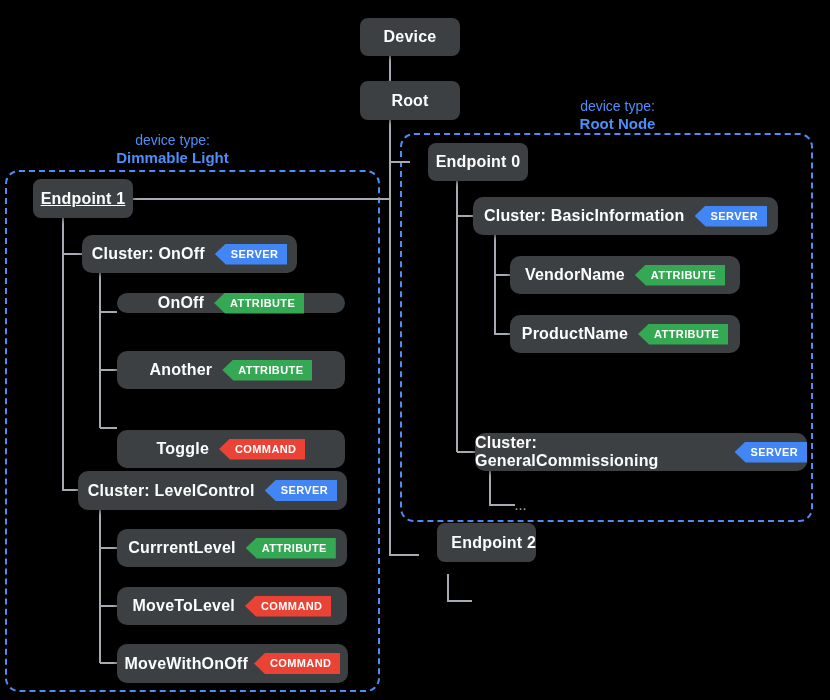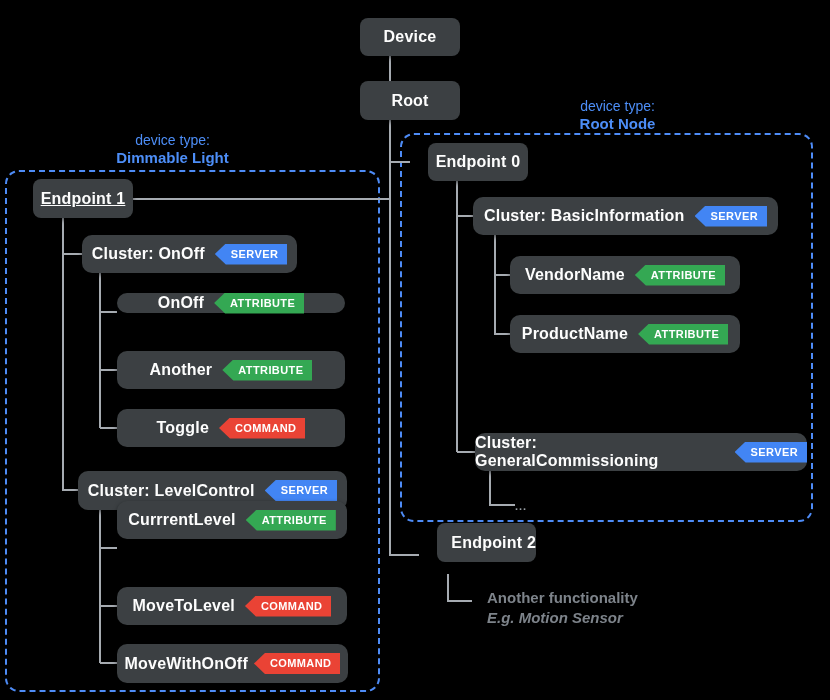--- a/index.html
+++ b/index.html
@@ -114,30 +114,30 @@
     <span class="badge server">SERVER</span>
   </div>
   <div class="row" style="left:117px; top:293px; width:228px; height:20px;">
     <span>OnOff</span>
     <span class="badge attribute">ATTRIBUTE</span>
   </div>
   <div class="row" style="left:117px; top:351px; width:228px; height:38px;">
     <span>Another</span>
     <span class="badge attribute">ATTRIBUTE</span>
   </div>
-  <div class="row" style="left:117px; top:409px; width:228px; height:38px;">
+  <div class="row" style="left:117px; top:430px; width:228px; height:38px;">
     <span>Toggle</span>
     <span class="badge command">COMMAND</span>
   </div>
 
   <div class="row" style="left:78px; top:471px; width:269px; height:39px;">
     <span>Cluster: LevelControl</span>
     <span class="badge server">SERVER</span>
   </div>
-  <div class="row" style="left:117px; top:501px; width:230px; height:38px;">
+  <div class="row" style="left:117px; top:529px; width:230px; height:38px;">
     <span>CurrrentLevel</span>
     <span class="badge attribute">ATTRIBUTE</span>
   </div>
   <div class="row" style="left:117px; top:587px; width:230px; height:38px;">
     <span>MoveToLevel</span>
     <span class="badge command">COMMAND</span>
   </div>
   <div class="row" style="left:117px; top:644px; width:231px; height:39px; gap:6px;">
     <span>MoveWithOnOff</span>
     <span class="badge command">COMMAND</span>
@@ -155,18 +155,14 @@
     <span>ProductName</span>
     <span class="badge attribute">ATTRIBUTE</span>
   </div>
 
   <div class="row" style="left:475px; top:433px; width:332px; height:38px;">
     <span>Cluster: GeneralCommissioning</span>
     <span class="badge server">SERVER</span>
   </div>
   <div class="ellipsis" style="left:515px; top:500px;">...</div>
 
-  <div class="note" style="left:487px; top:588px;">
-    <div class="l1">Another functionality</div>
-    <div class="l2">E.g. Motion Sensor</div>
-  </div>
 
 </div>
 
 </body></html>

